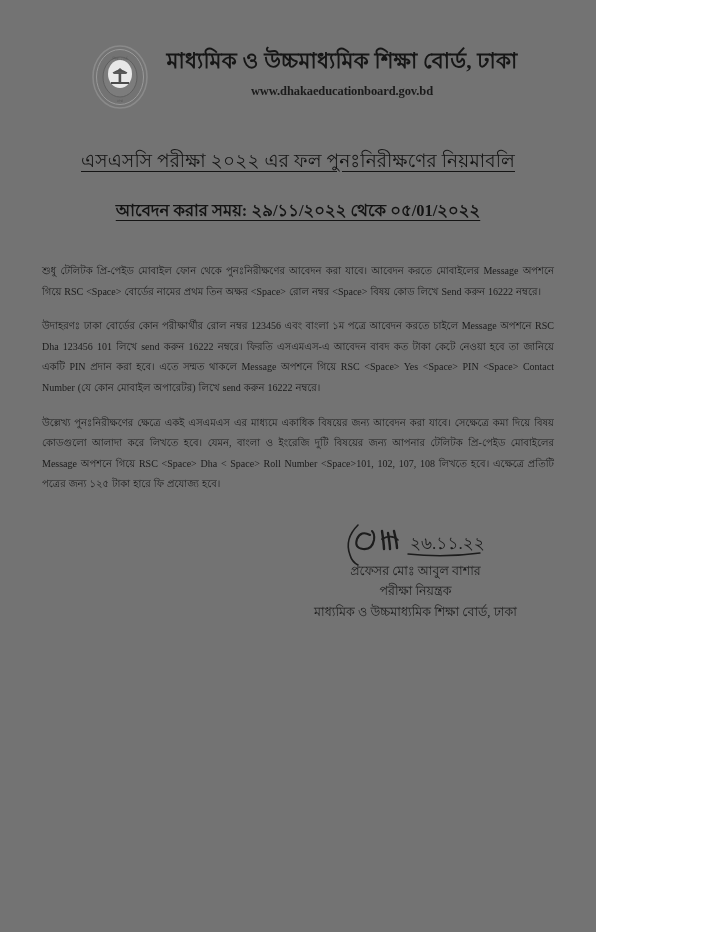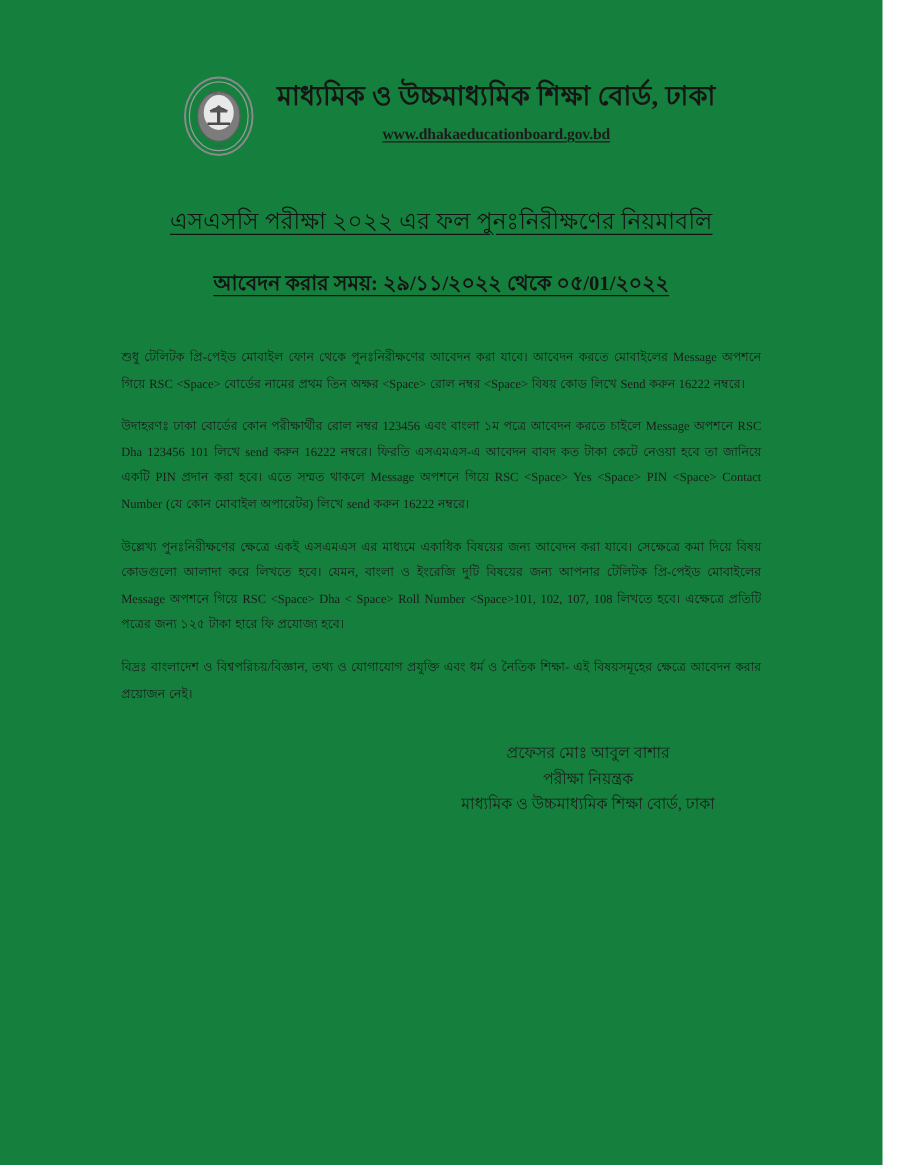--- a/index.html
+++ b/index.html
@@ -10,25 +10,25 @@
     width: 720px;
     height: 932px;
     background: #ffffff;
     font-family: "Liberation Serif", "DejaVu Serif", serif;
     color: #1a1a1a;
     overflow: hidden;
     position: relative;
   }
   .page {
     position: relative;
-    width: 706px;
+    width: 596px;
     height: 932px;
-    background: #15803d;
+    background: #737373;
     box-sizing: border-box;
-    padding: 16px;
+    padding: 0;
   }
 
   
   .header {
     display: flex;
     align-items: flex-start;
     justify-content: center;
     padding-top: 42px;
     padding-left: 10px;
   }
@@ -51,21 +51,20 @@
     font-weight: bold;
     letter-spacing: 0.2px;
     color: #161616;
     line-height: 1.25;
     white-space: nowrap;
   }
   .board-url {
     margin-top: 9px;
     font-size: 12.5px;
     font-weight: bold;
-    text-decoration: underline;
     text-underline-offset: 2px;
     color: #1b1b1b;
     letter-spacing: -0.1px;
   }
 
   
   .doc-title {
     margin-top: 37px;
     text-align: center;
     font-size: 18.5px;
@@ -151,22 +150,31 @@
     </div>
   </div>
 
   <div class="doc-title">এসএসসি পরীক্ষা ২০২২ এর ফল পুনঃনিরীক্ষণের নিয়মাবলি</div>
   <div class="doc-subtitle">আবেদন করার সময়: ২৯/১১/২০২২ থেকে ০৫/01/২০২২</div>
 
   <div class="body-block">
     <p class="para">শুধু টেলিটক প্রি-পেইড মোবাইল ফোন থেকে পুনঃনিরীক্ষণের আবেদন করা যাবে। আবেদন করতে মোবাইলের Message অপশনে গিয়ে RSC &lt;Space&gt; বোর্ডের নামের প্রথম তিন অক্ষর &lt;Space&gt; রোল নম্বর &lt;Space&gt; বিষয় কোড লিখে Send করুন 16222 নম্বরে।</p>
     <p class="para">উদাহরণঃ  ঢাকা বোর্ডের কোন পরীক্ষার্থীর রোল নম্বর 123456 এবং বাংলা ১ম পত্রে আবেদন করতে চাইলে Message অপশনে RSC Dha 123456 101 লিখে send করুন 16222 নম্বরে। ফিরতি এসএমএস-এ আবেদন বাবদ কত টাকা কেটে নেওয়া হবে তা জানিয়ে একটি PIN প্রদান করা হবে। এতে সম্মত থাকলে Message অপশনে গিয়ে RSC &lt;Space&gt; Yes &lt;Space&gt; PIN &lt;Space&gt; Contact Number (যে কোন মোবাইল অপারেটর) লিখে send করুন 16222 নম্বরে।</p>
     <p class="para">উল্লেখ্য পুনঃনিরীক্ষণের ক্ষেত্রে একই এসএমএস এর মাধ্যমে একাধিক বিষয়ের জন্য আবেদন করা যাবে। সেক্ষেত্রে কমা দিয়ে বিষয় কোডগুলো আলাদা করে লিখতে হবে। যেমন, বাংলা ও ইংরেজি দুটি বিষয়ের জন্য আপনার টেলিটক প্রি-পেইড মোবাইলের Message অপশনে গিয়ে RSC &lt;Space&gt; Dha &lt; Space&gt; Roll Number &lt;Space&gt;101, 102, 107, 108 লিখতে হবে। এক্ষেত্রে প্রতিটি পত্রের জন্য ১২৫ টাকা হারে ফি প্রযোজ্য হবে।</p>
-    <p class="para last">বিদ্রঃ বাংলাদেশ ও বিশ্বপরিচয়/বিজ্ঞান, তথ্য ও যোগাযোগ প্রযুক্তি এবং ধর্ম ও নৈতিক শিক্ষা- এই বিষয়সমূহের ক্ষেত্রে আবেদন করার প্রয়োজন নেই।</p>
   </div>
 
   <div class="sign-block">
+    <div class="sign-mark">
+      <svg width="235" height="46" viewBox="0 0 235 46">
+        <path d="M60 4 q-14 14 -8 30 q2 7 8 10" fill="none" stroke="#1c1c1c" stroke-width="1.6" stroke-linecap="round"></path>
+        <path d="M72 14 q-9 -5 -13 4 q-3 9 6 10 q9 1 11 -9 q1 -6 -2 -9" fill="none" stroke="#1c1c1c" stroke-width="2.1" stroke-linecap="round"></path>
+        <path d="M84 10 q2 14 2 18 M90 12 q2 12 2 16 M96 10 q3 13 3 17" fill="none" stroke="#1c1c1c" stroke-width="2.4" stroke-linecap="round"></path>
+        <path d="M84 18 q10 -5 16 1" fill="none" stroke="#1c1c1c" stroke-width="1.7" stroke-linecap="round"></path>
+        <text x="112" y="28" font-size="17" fill="#1c1c1c" font-family="Liberation Serif, serif">২৬.১১.২২</text>
+        <path d="M110 33 q36 4 72 -1" fill="none" stroke="#1c1c1c" stroke-width="1.4" stroke-linecap="round"></path>
+      </svg>
+    </div>
     <div class="sign-line">প্রফেসর মোঃ আবুল বাশার</div>
     <div class="sign-line">পরীক্ষা নিয়ন্ত্রক</div>
     <div class="sign-line">মাধ্যমিক ও উচ্চমাধ্যমিক শিক্ষা বোর্ড, ঢাকা</div>
   </div>
 
 </div>
 
 </body></html>

